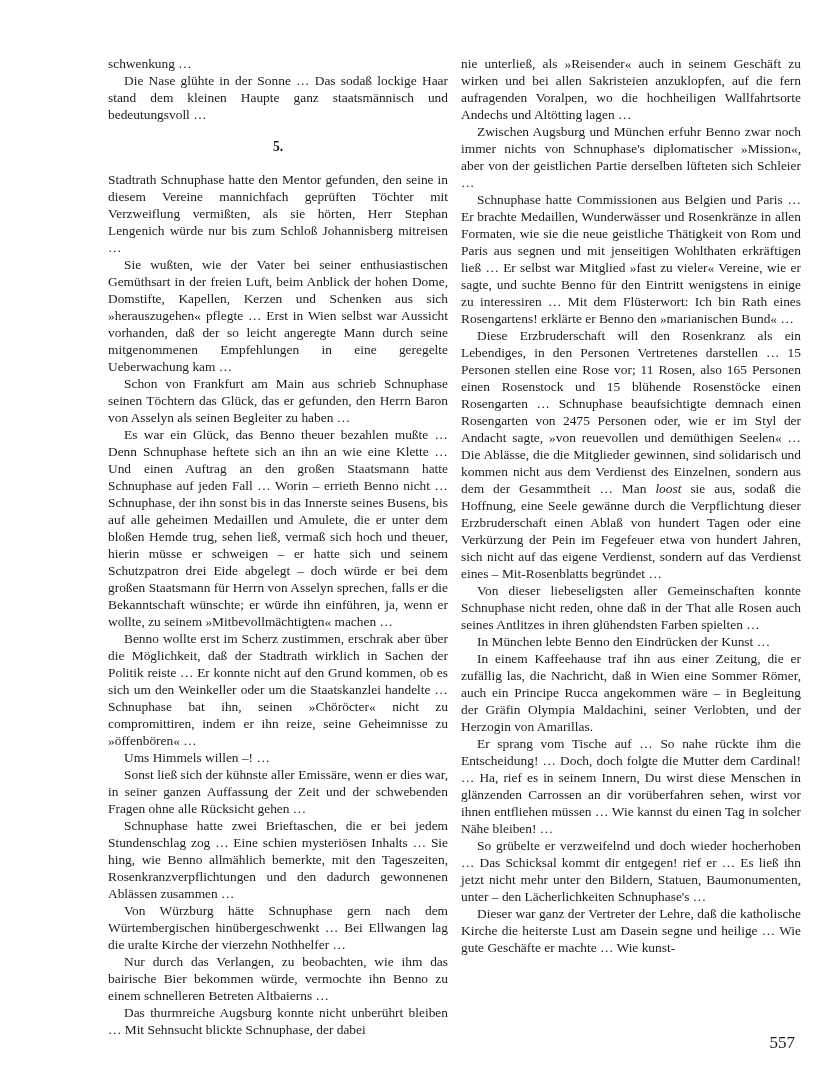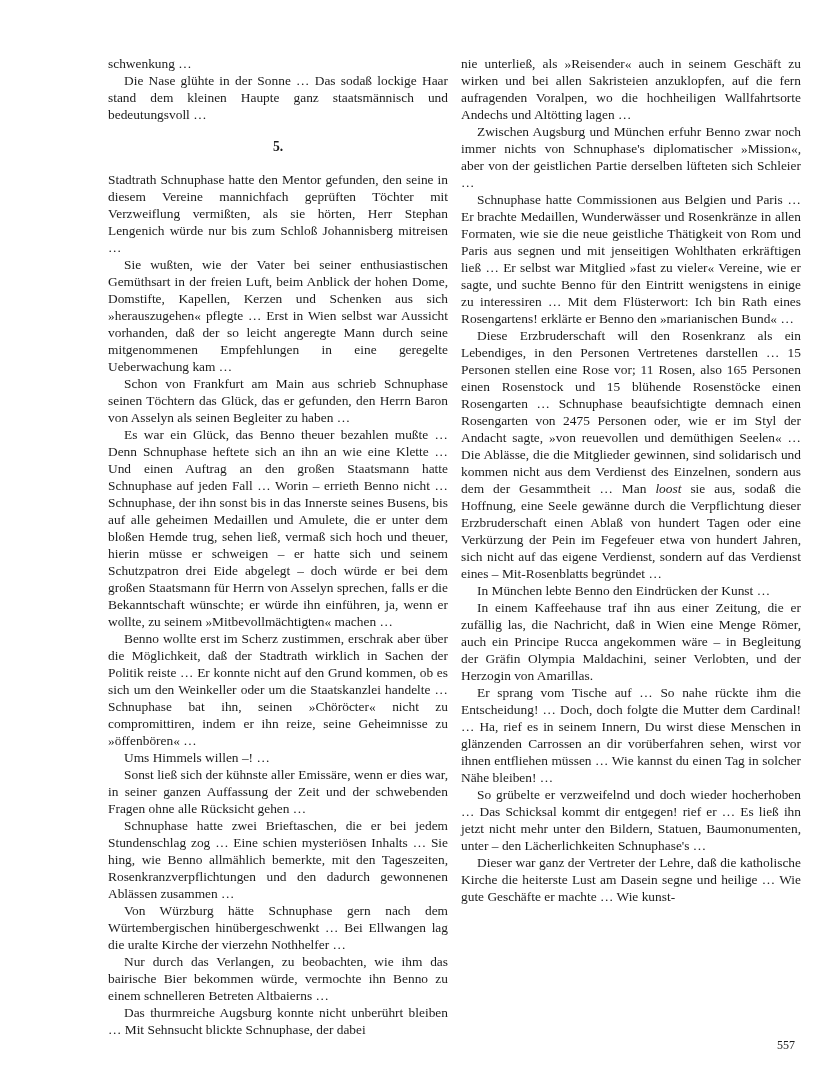--- a/index.html
+++ b/index.html
@@ -36,21 +36,21 @@
   h2.section-heading {
     font-size: 13.6px;
     font-weight: bold;
     text-align: center;
     margin: 15px 0 16px 0;
   }
   .page-number {
     position: absolute;
     right: 24px;
     bottom: 12px;
-    font-size: 12px;
+    font-size: 17px;
     color: #1b1b1b;
   }
 </style>
 </head>
 <body style="background: rgb(255, 255, 255); color: rgb(27, 27, 27);">
 
 <div class="page">
   <div class="columns">
     <div class="column" id="col-left">
         <p class="para">schwenkung …</p>
@@ -66,21 +66,22 @@
         <p class="para indent">Schnuphase hatte zwei Brieftaschen, die er bei jedem Stundenschlag zog … Eine schien mysteriösen Inhalts … Sie hing, wie Benno allmählich bemerkte, mit den Tageszeiten, Rosenkranzverpflichtungen und den dadurch gewonnenen Ablässen zusammen …</p>
         <p class="para indent">Von Würzburg hätte Schnuphase gern nach dem Würtembergischen hinübergeschwenkt … Bei Ellwangen lag die uralte Kirche der vierzehn Nothhelfer …</p>
         <p class="para indent">Nur durch das Verlangen, zu beobachten, wie ihm das bairische Bier bekommen würde, vermochte ihn Benno zu einem schnelleren Betreten Altbaierns …</p>
         <p class="para indent">Das thurmreiche Augsburg konnte nicht unberührt bleiben … Mit Sehnsucht blickte Schnuphase, der dabei</p>
       </div>
     <div class="column" id="col-right">
         <p class="para">nie unterließ, als »Reisender« auch in seinem Geschäft zu wirken und bei allen Sakristeien anzuklopfen, auf die fern aufragenden Voralpen, wo die hochheiligen Wallfahrtsorte Andechs und Altötting lagen …</p>
         <p class="para indent">Zwischen Augsburg und München erfuhr Benno zwar noch immer nichts von Schnuphase's diplomatischer »Mission«, aber von der geistlichen Partie derselben lüfteten sich Schleier …</p>
         <p class="para indent">Schnuphase hatte Commissionen aus Belgien und Paris … Er brachte Medaillen, Wunderwässer und Rosenkränze in allen Formaten, wie sie die neue geistliche Thätigkeit von Rom und Paris aus segnen und mit jenseitigen Wohlthaten erkräftigen ließ … Er selbst war Mitglied »fast zu vieler« Vereine, wie er sagte, und suchte Benno für den Eintritt wenigstens in einige zu interessiren … Mit dem Flüsterwort: Ich bin Rath eines Rosengartens! erklärte er Benno den »marianischen Bund« …</p>
         <p class="para indent">Diese Erzbruderschaft will den Rosenkranz als ein Lebendiges, in den Personen Vertretenes darstellen … 15 Personen stellen eine Rose vor; 11 Rosen, also 165 Personen einen Rosenstock und 15 blühende Rosenstöcke einen Rosengarten … Schnuphase beaufsichtigte demnach einen Rosengarten von 2475 Personen oder, wie er im Styl der Andacht sagte, »von reuevollen und demüthigen Seelen« … Die Ablässe, die die Mitglieder gewinnen, sind solidarisch und kommen nicht aus dem Verdienst des Einzelnen, sondern aus dem der Gesammtheit … Man <i>loost</i> sie aus, sodaß die Hoffnung, eine Seele gewänne durch die Verpflichtung dieser Erzbruderschaft einen Ablaß von hundert Tagen oder eine Verkürzung der Pein im Fegefeuer etwa von hundert Jahren, sich nicht auf das eigene Verdienst, sondern auf das Verdienst eines – Mit-Rosenblatts begründet …</p>
+        <p class="para indent">Von dieser liebeseligsten aller Gemeinschaften konnte Schnuphase nicht reden, ohne daß in der That alle Rosen auch seines Antlitzes in ihren glühendsten Farben spielten …</p>
         <p class="para indent">In München lebte Benno den Eindrücken der Kunst …</p>
-        <p class="para indent">In einem Kaffeehause traf ihn aus einer Zeitung, die er zufällig las, die Nachricht, daß in Wien eine Menge Römer, auch ein Principe Rucca angekommen wäre – in Begleitung der Gräfin Olympia Maldachini, seiner Verlobten, und der Herzogin von Amarillas.</p>
+        <p class="para indent">In einem Kaffeehause traf ihn aus einer Zeitung, die er zufällig las, die Nachricht, daß in Wien eine Sommer Römer, auch ein Principe Rucca angekommen wäre – in Begleitung der Gräfin Olympia Maldachini, seiner Verlobten, und der Herzogin von Amarillas.</p>
         <p class="para indent">Er sprang vom Tische auf … So nahe rückte ihm die Entscheidung! … Doch, doch folgte die Mutter dem Cardinal! … Ha, rief es in seinem Innern, Du wirst diese Menschen in glänzenden Carrossen an dir vorüberfahren sehen, wirst vor ihnen entfliehen müssen … Wie kannst du einen Tag in solcher Nähe bleiben! …</p>
         <p class="para indent">So grübelte er verzweifelnd und doch wieder hocherhoben … Das Schicksal kommt dir entgegen! rief er … Es ließ ihn jetzt nicht mehr unter den Bildern, Statuen, Baumonumenten, unter – den Lächerlichkeiten Schnuphase's …</p>
         <p class="para indent">Dieser war ganz der Vertreter der Lehre, daß die katholische Kirche die heiterste Lust am Dasein segne und heilige … Wie gute Geschäfte er machte … Wie kunst-</p>
       </div>
   </div>
   <div class="page-number">557</div>
 </div>
 
 </body></html>

